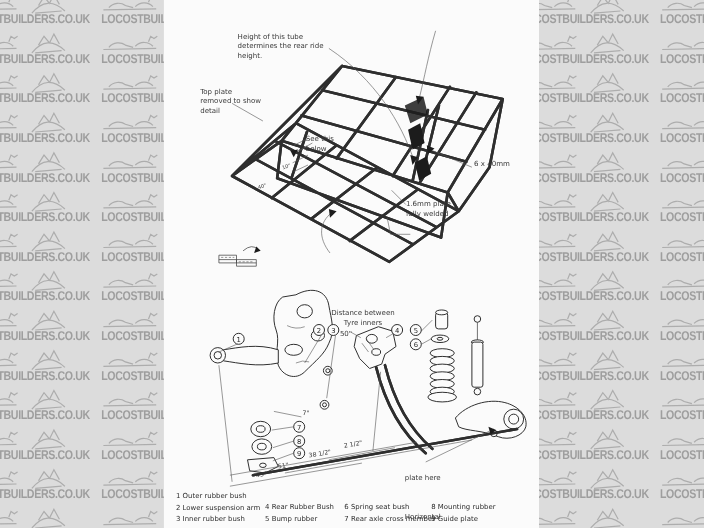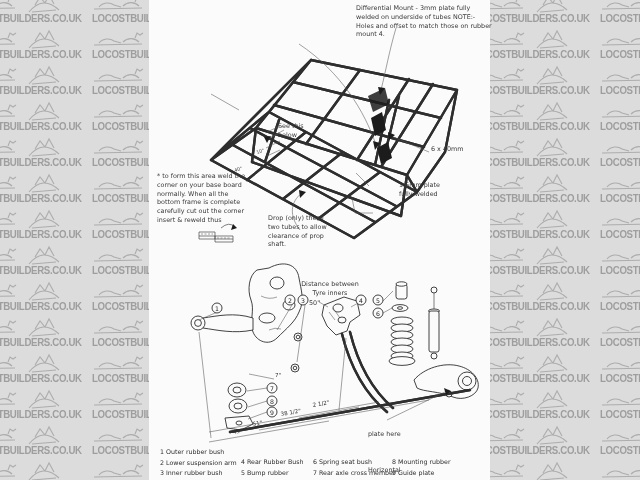--- a/index.html
+++ b/index.html
@@ -793,26 +793,25 @@
           <circle cx="123" cy="401" r="5"></circle>
             <text x="123" y="403.5">8</text>
           </g>
         <g class="callout">
           <circle cx="123" cy="412" r="5"></circle>
             <text x="123" y="414.5">9</text>
           </g>
       </g>
     </svg>
 
-    <div class="note" style="left:207px;top:4px;width:136px;">Differential Mount - 3mm plate fully welded on underside of tubes NOTE:- Holes and offset to match those on rubber mount 4.</div>
+    <div class="note" style="left:67px;top:29px;width:96px;">Height of this tube determines the rear ride height.</div>
+    <div class="note" style="left:33px;top:79px;width:58px;">Top plate removed to show detail</div>
     <div class="note" style="left:129px;top:122px;width:40px;">See this below</div>
-    <div class="note" style="left:8px;top:172px;width:94px;">* to form this area weld the corner on your base board normally. When all the bottom frame is complete carefully cut out the corner insert &amp; reweld thus</div>
-    <div class="note" style="left:119px;top:214px;width:62px;">Drop (only) these two tubes to allow clearance of prop shaft.</div>
     <div class="note" style="left:282px;top:145px;width:50px;">6 x 40mm</div>
-    <div class="note" style="left:220px;top:181px;width:52px;margin-left:30px;">1.6mm plate fully welded</div>
+    <div class="note" style="left:220px;top:181px;width:52px;">1.6mm plate fully welded</div>
 
     <div class="note" style="left:150px;top:280px;width:62px;text-align:center;">Distance between Tyre inners</div>
     <div class="note" style="left:160px;top:299px;">50"</div>
     <div class="note" style="left:219px;top:421px;margin-top:45px;">Horizontal</div>
     <div class="note" style="left:219px;top:430px;">plate here</div>
 
     <div class="legend-col" style="left:11px;top:447px;">
       <div>1 Outer rubber bush</div>
       <div>2 Lower suspension arm</div>
       <div>3 Inner rubber bush</div>

